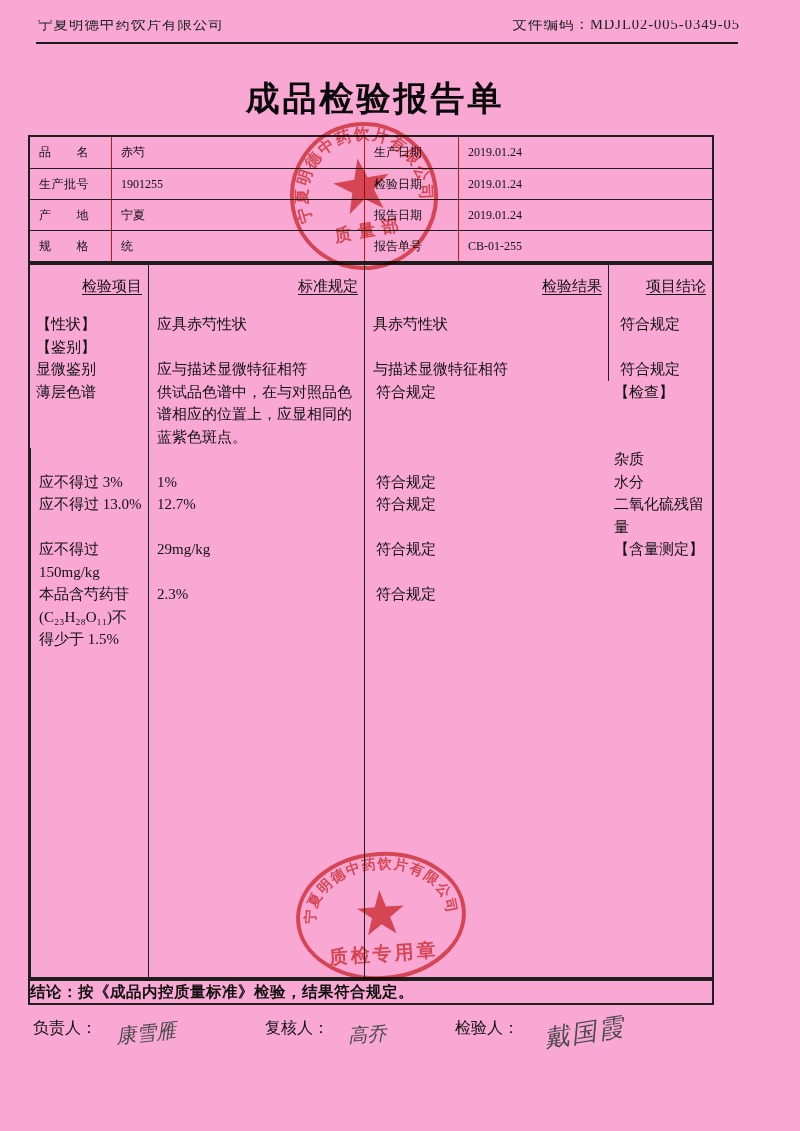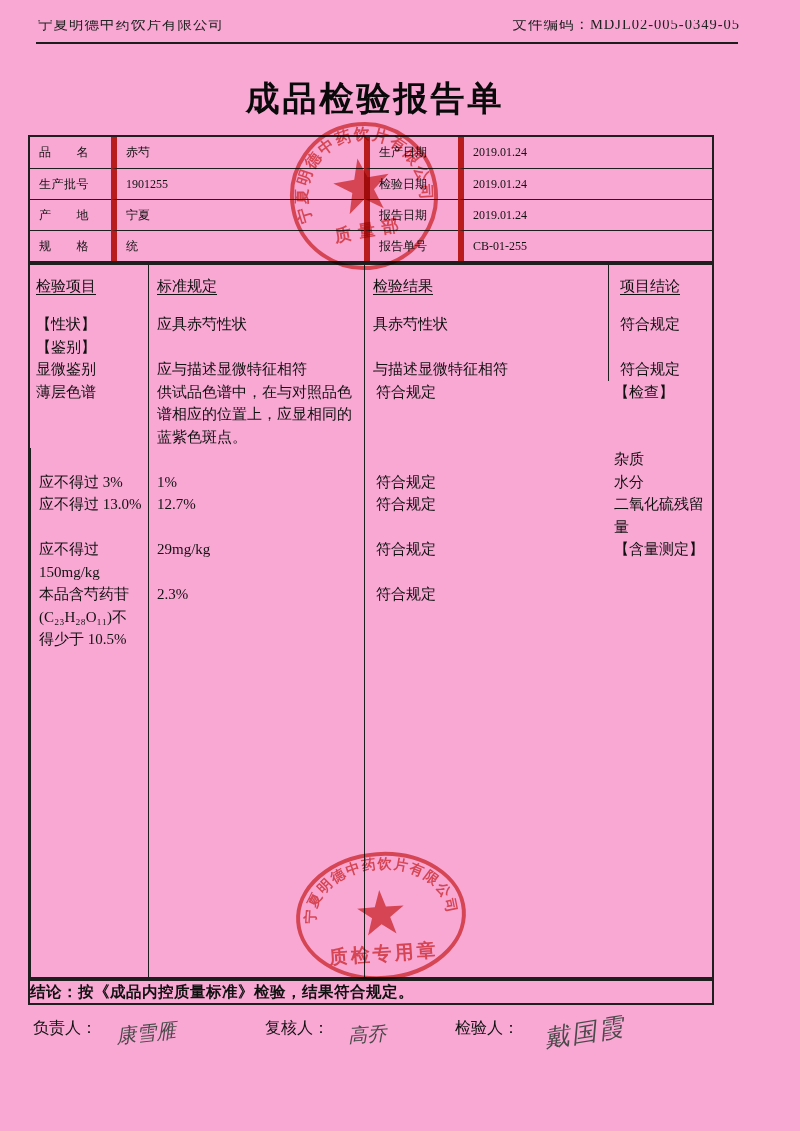--- a/index.html
+++ b/index.html
@@ -15,36 +15,36 @@
   .runhead-rule { position:absolute; top:42px; left:36px; width:702px; height:2px; background:#1c1c1c; }
   
   .title { position:absolute; top:76px; left:0; width:750px; text-align:center; font-size:34px; font-weight:bold; letter-spacing:3px; color:#0a0a0a; }
   
   .info-table {
     position:absolute; left:28px; top:135px; width:686px; height:128px;
     border:2px solid #1e1e1e; display:grid;
     grid-template-columns:81px 253px 94px 1fr; grid-auto-rows:1fr;
     font-size:12px; background:transparent;
   }
-  .info-cell { display:flex; align-items:center; padding-left:9px; border-left:6px solid #b91c1c; border-top:1px solid #1e1e1e; }
+  .info-cell { display:flex; align-items:center; padding-left:9px; border-left:1px solid #b91c1c; border-top:1px solid #1e1e1e; }
   .info-cell.c0 { border-left:none; }
   .info-cell.r0 { border-top:none; }
   .info-cell .sp { letter-spacing:0.5px; }
   
   .main-table {
     position:absolute; left:28px; top:263px; width:686px; height:716px;
     border:2px solid #1e1e1e; display:grid;
     grid-template-columns:118px 216px 244px 1fr;
     grid-template-rows:34px 14px repeat(9, auto) 1fr;
     font-size:15px; line-height:22.5px;
   }
   .mt-cell { border-left:1px solid #1e1e1e; padding:0 6px 0 8px; }
   .mt-cell.c0 { border-left:none; padding-left:6px; }
   .mt-cell.c3 { padding-left:11px; }
-  .mt-head { display:flex; justify-content:flex-start; align-items:flex-end; padding-bottom:2px; }
+  .mt-head { display:flex; justify-content:flex-end; align-items:flex-end; padding-bottom:2px; }
   .mt-head span { text-decoration:underline; text-underline-offset:3px; }
   
   .conclusion-box {
     position:absolute; left:28px; top:979px; width:686px; height:26px;
     border:2px solid #1e1e1e; display:flex; align-items:center; 
     font-size:15.5px; font-weight:600; letter-spacing:0.5px;
   }
   
   .sig-area { position:absolute; left:28px; top:1014px; width:744px; height:60px; font-size:16px; }
   .sig-label { position:absolute; top:4px; color:#111; }
@@ -180,21 +180,21 @@
     <div class="mt-cell">应不得过 13.0%</div>
     <div class="mt-cell">12.7%</div>
     <div class="mt-cell c3">符合规定</div>
 
     <div class="mt-cell c0">二氧化硫残留量</div>
     <div class="mt-cell">应不得过 150mg/kg</div>
     <div class="mt-cell">29mg/kg</div>
     <div class="mt-cell c3">符合规定</div>
 
     <div class="mt-cell c0">【含量测定】</div>
-    <div class="mt-cell">本品含芍药苷(C₂₃H₂₈O₁₁)不得少于 10.5%</div>
+    <div class="mt-cell">本品含芍药苷(C₂₃H₂₈O₁₁)不得少于 1.5%</div>
     <div class="mt-cell">2.3%</div>
     <div class="mt-cell c3">符合规定</div>
 
     <div class="mt-cell c0"></div>
     <div class="mt-cell"></div>
     <div class="mt-cell"></div>
     <div class="mt-cell c3"></div>
   </div>
 
   <div class="conclusion-box">

